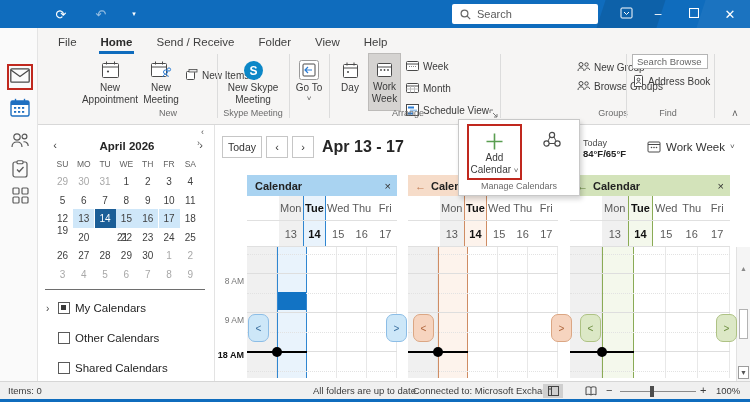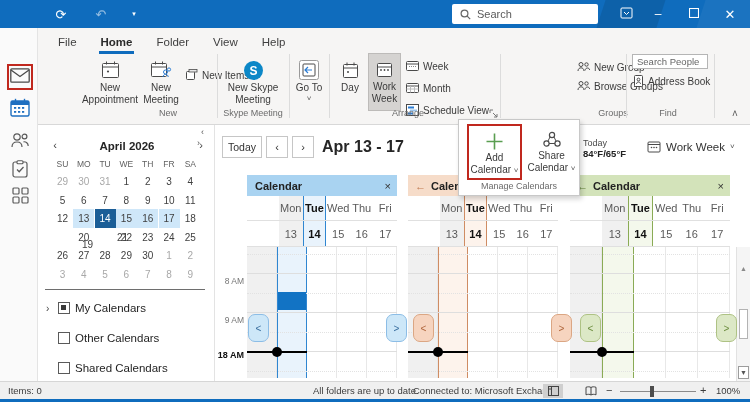--- a/index.html
+++ b/index.html
@@ -149,20 +149,21 @@
           </svg>
       </span>
       <span style="width:36px;text-align:center;font-size:13px;">✕</span>
     </div>
   </div>
 
   <div class="ribbonwrap">
     <div class="tabs" id="tabs">
         <div class="tab">File</div>
         <div class="tab active">Home</div>
+        <div class="tab">Send / Receive</div>
         <div class="tab">Folder</div>
         <div class="tab">View</div>
         <div class="tab">Help</div>
       </div>
 
     <div class="bigbtn" style="left:46px;top:27px;width:52px;height:54px;">
       <span class="ic">
         <svg width="21" height="20" viewBox="0 0 21 20">
             <rect x="2.5" y="3.5" width="16" height="14" rx="1" fill="#fff" stroke="#4a4a4a"></rect>
             <line x1="2.5" y1="7" x2="18.5" y2="7" stroke="#4a4a4a"></line>
@@ -299,21 +300,21 @@
           <path d="M1 10c0-2 1.4-3.2 3-3.2S7 8 7 10" fill="none" stroke="#4a4a4a"></path>
           <circle cx="9.5" cy="3.5" r="1.7" fill="none" stroke="#4a4a4a"></circle>
           <path d="M8 9.5c.3-1.7 1.3-2.5 2.5-2.5 1 0 1.9.7 2.2 2" fill="none" stroke="#4a4a4a"></path>
         </svg>
       <span>Browse Groups</span>
     </div>
     <div class="rgroup-label" style="left:540px;width:70px;">Groups</div>
     <div class="rsep" style="left:588px;"></div>
 
     <div class="rinput" style="left:594px;top:26px;width:76px;height:15px;">
-      <span>Search People</span>
+      <span>Search Browse</span>
     </div>
     <div class="smallbtn" style="left:595px;top:44px;">
       <svg width="11" height="12" viewBox="0 0 11 12">
           <rect x="1.5" y="0.5" width="8" height="11" rx="1" fill="#fff" stroke="#4a4a4a"></rect>
           <circle cx="5.5" cy="4.5" r="1.4" fill="none" stroke="#4a4a4a"></circle>
           <path d="M3.5 9c0-1.3.9-2 2-2s2 .7 2 2" fill="none" stroke="#4a4a4a"></path>
         </svg>
       <span>Address Book</span>
     </div>
     <div class="rgroup-label" style="left:600px;width:60px;">Find</div>
@@ -404,21 +405,21 @@
         <div class="mc-cell" style="left: 99.2px; top: 65.6px;">9</div>
         <div class="mc-cell" style="left: 120.5px; top: 65.6px;">10</div>
         <div class="mc-cell" style="left: 141.8px; top: 65.6px;">11</div>
         <div class="mc-cell" style="left: 14px; top: 84.2px;">12</div>
         <div class="mc-cell hl" style="left: 35.3px; top: 84.2px;">13</div>
         <div class="mc-cell sel" style="left: 56.6px; top: 84.2px;">14</div>
         <div class="mc-cell hl" style="left: 77.9px; top: 84.2px;">15</div>
         <div class="mc-cell hl" style="left: 99.2px; top: 84.2px;">16</div>
         <div class="mc-cell hl" style="left: 120.5px; top: 84.2px;">17</div>
         <div class="mc-cell" style="left: 141.8px; top: 84.2px;">18</div>
-        <div class="mc-cell" style="left: 14px; top: 110px; margin-left: 25px;">19</div>
+        <div class="mc-cell" style="left: 14px; top: 96px;">19</div>
         <div class="mc-cell" style="left: 35.3px; top: 102.8px;">20</div>
         <div class="mc-cell" style="left: 74px; top: 102.8px;">21</div>
         <div class="mc-cell" style="left: 77.9px; top: 102.8px;">22</div>
         <div class="mc-cell" style="left: 99.2px; top: 102.8px;">23</div>
         <div class="mc-cell" style="left: 120.5px; top: 102.8px;">24</div>
         <div class="mc-cell" style="left: 141.8px; top: 102.8px;">25</div>
         <div class="mc-cell" style="left: 14px; top: 121.4px;">26</div>
         <div class="mc-cell" style="left: 35.3px; top: 121.4px;">27</div>
         <div class="mc-cell" style="left: 56.6px; top: 121.4px;">28</div>
         <div class="mc-cell" style="left: 77.9px; top: 121.4px;">29</div>
@@ -619,21 +620,20 @@
     </div>
     <div class="popbtn" style="left:65px;">
       <span class="ic">
         <svg width="20" height="19" viewBox="0 0 20 19">
             <circle cx="10" cy="5" r="2.6" fill="none" stroke="#4a4a4a" stroke-width="1.2"></circle>
             <circle cx="4.5" cy="13.5" r="2.6" fill="none" stroke="#4a4a4a" stroke-width="1.2"></circle>
             <circle cx="15.5" cy="13.5" r="2.6" fill="none" stroke="#4a4a4a" stroke-width="1.2"></circle>
             <path d="M8 7l-2 4M12 7l2 4M7 13.5h6" stroke="#4a4a4a" fill="none"></path>
           </svg>
       </span>
-      <span><span>Share Calendar</span> <span class="caret">˅</span></span>
     </div>
     <div class="pop-caption">Manage Calendars</div>
   </div>
 
   <div class="statusbar">
     <span class="sb-item" style="left:8px;">Items: 0</span>
     <span class="sb-item" style="left:313px;">All folders are up to date.</span>
     <span class="sb-item" style="left:413px;">Connected to: Microsoft Exchange</span>
     <div class="viewbtn sel" style="left:543px;">
       <svg width="11" height="10" viewBox="0 0 11 10">

